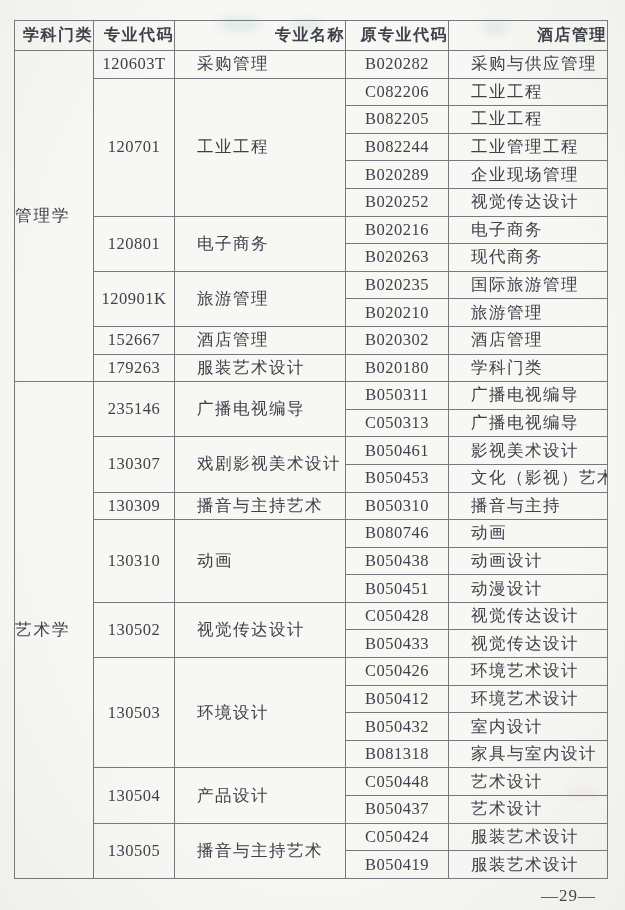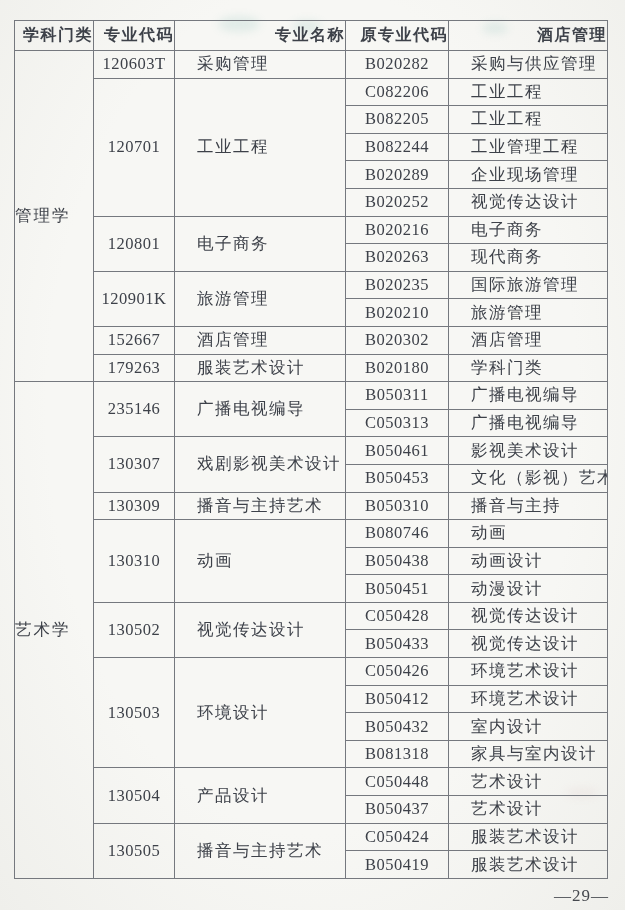--- a/index.html
+++ b/index.html
@@ -50,21 +50,21 @@
   .doc th{
     font-weight:bold;
     text-align:right;
     letter-spacing:1.5px;
     font-size:16px;
   }
   td.c-cat{letter-spacing:2px;margin-top:19px;}
   td.c-code{text-align:center;letter-spacing:.5px;}
   td.c-name{text-align:left;padding-left:22px;letter-spacing:1.5px;}
   .pageno{
-    position:absolute;right:16px;bottom:4px;
+    position:absolute;right:29px;bottom:4px;
     font-size:17px;letter-spacing:1px;color:#45484e;
   }
 </style>
 </head>
 <body>
 
 <div class="page">
   <span class="smudge s1"></span>
   <span class="smudge s2"></span>
   <span class="smudge s3"></span>

